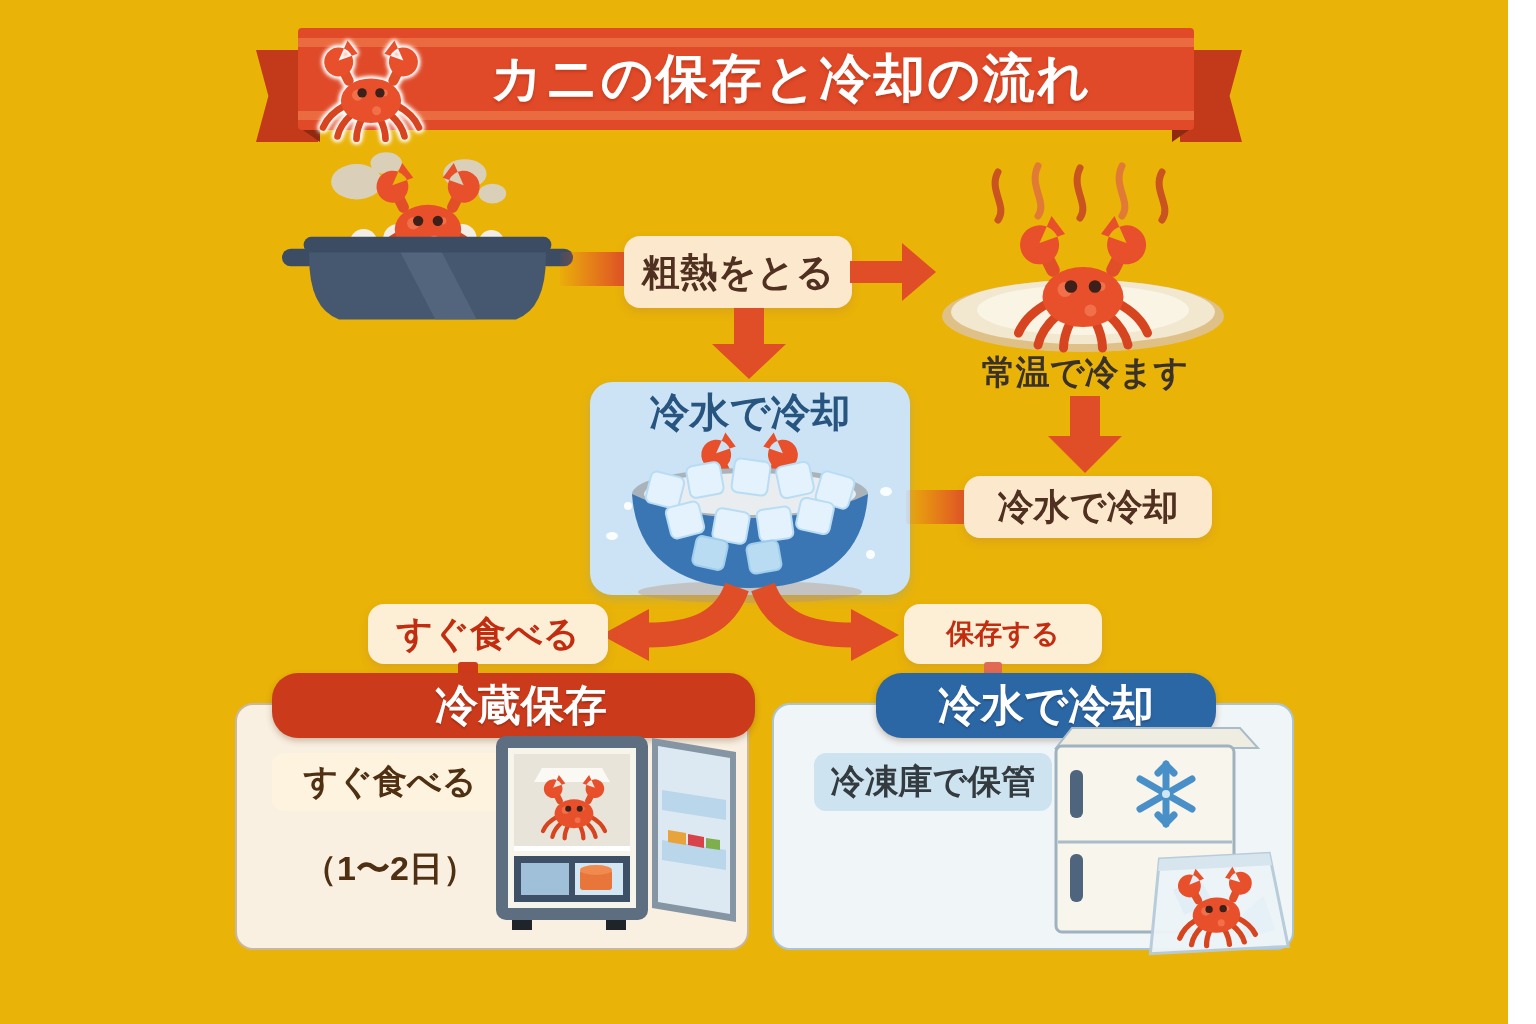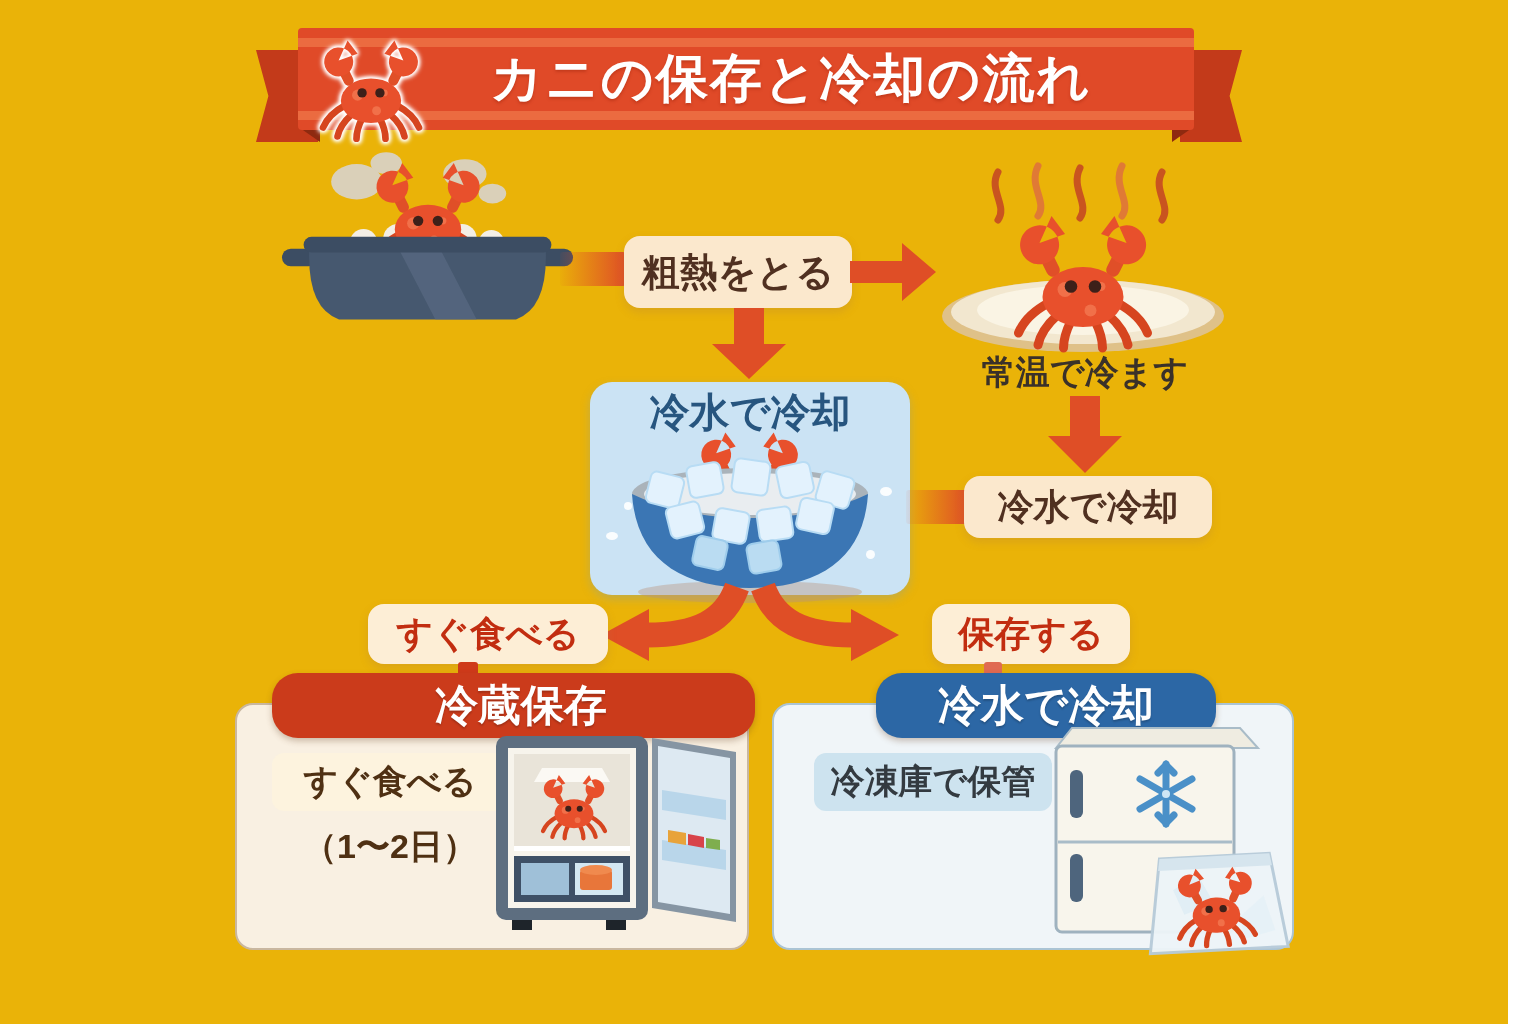--- a/index.html
+++ b/index.html
@@ -46,21 +46,21 @@
   .panel{border-radius:18px;}
   .panel.cream{left:235px;top:703px;width:510px;height:243px;background:#f9f0e2;border:2px solid #c9b7a0;}
   .panel.blue{left:772px;top:703px;width:518px;height:243px;background:#f0f5f8;border:2px solid #abc4d4;}
   .pill{height:65px;border-radius:26px;color:#fff;font-size:43px;box-shadow:0 3px 6px rgba(100,60,30,.3);text-shadow:0 2px 2px rgba(0,0,0,.2);}
   .pill.red{left:272px;top:673px;width:468px;background:#cb3b1b;padding-left:15px;}
   .pill.blue{left:876px;top:673px;width:340px;background:#2c67a5;}
   .subbox{height:58px;border-radius:12px;font-size:34px;}
   .subbox.cream{left:272px;top:753px;width:236px;background:#fdf3de;color:#4f3013;}
   .subbox.blue{left:814px;top:753px;width:238px;background:#cde3ef;color:#333a40;}
   .duration{font-size:34px;}
-  .duration.left{left:272px;top:824px;width:236px;color:#4f3013;}
+  .duration.left{left:272px;top:846px;width:236px;color:#4f3013;}
   .duration.right{left:814px;top:818px;width:238px;color:#33393f;}
 
   .stub{border-radius:3px;}
   svg{display:block;}
 </style>
 </head>
 <body>
 
 <div class="canvas">
 
@@ -191,21 +191,21 @@
   <div class="abs ctr flowbox" style="left:964px;top:476px;width:248px;height:62px;font-size:36px;">冷水で冷却</div>
 
   <svg class="abs" style="left:585px;top:583px;" width="330" height="95" viewBox="0 0 330 95">
     <path d="M152,4 C140,38 112,52 62,52" stroke="#df4e26" stroke-width="25" fill="none"></path>
     <polygon points="64,26 64,78 16,52" fill="#df4e26"></polygon>
     <path d="M178,4 C190,38 218,52 268,52" stroke="#df4e26" stroke-width="25" fill="none"></path>
     <polygon points="266,26 266,78 314,52" fill="#df4e26"></polygon>
   </svg>
 
   <div class="abs ctr flowbox redtext" style="left:368px;top:604px;width:240px;height:60px;font-size:36px;">すぐ食べる</div>
-  <div class="abs ctr flowbox redtext" style="left:932px;top:604px;width:198px;height:60px;font-size:36px;">保存する</div>
+  <div class="abs ctr flowbox redtext" style="left:904px;top:604px;width:198px;height:60px;font-size:28px;">保存する</div>
 
   <div class="abs stub" style="left:458px;top:662px;width:20px;height:42px;background:#cf3a1a;"></div>
   <div class="abs stub" style="left:984px;top:662px;width:18px;height:34px;background:#e06a52;"></div>
 
   <div class="abs panel cream"></div>
   <div class="abs ctr pill red">冷蔵保存</div>
   <div class="abs ctr subbox cream">すぐ食べる</div>
   <div class="abs ctr duration left">（1〜2日）</div>
   <svg class="abs" style="left:490px;top:732px;" width="252" height="208" viewBox="0 0 252 208">
     <rect x="6" y="4" width="152" height="184" rx="10" fill="#5d6e80"></rect>

